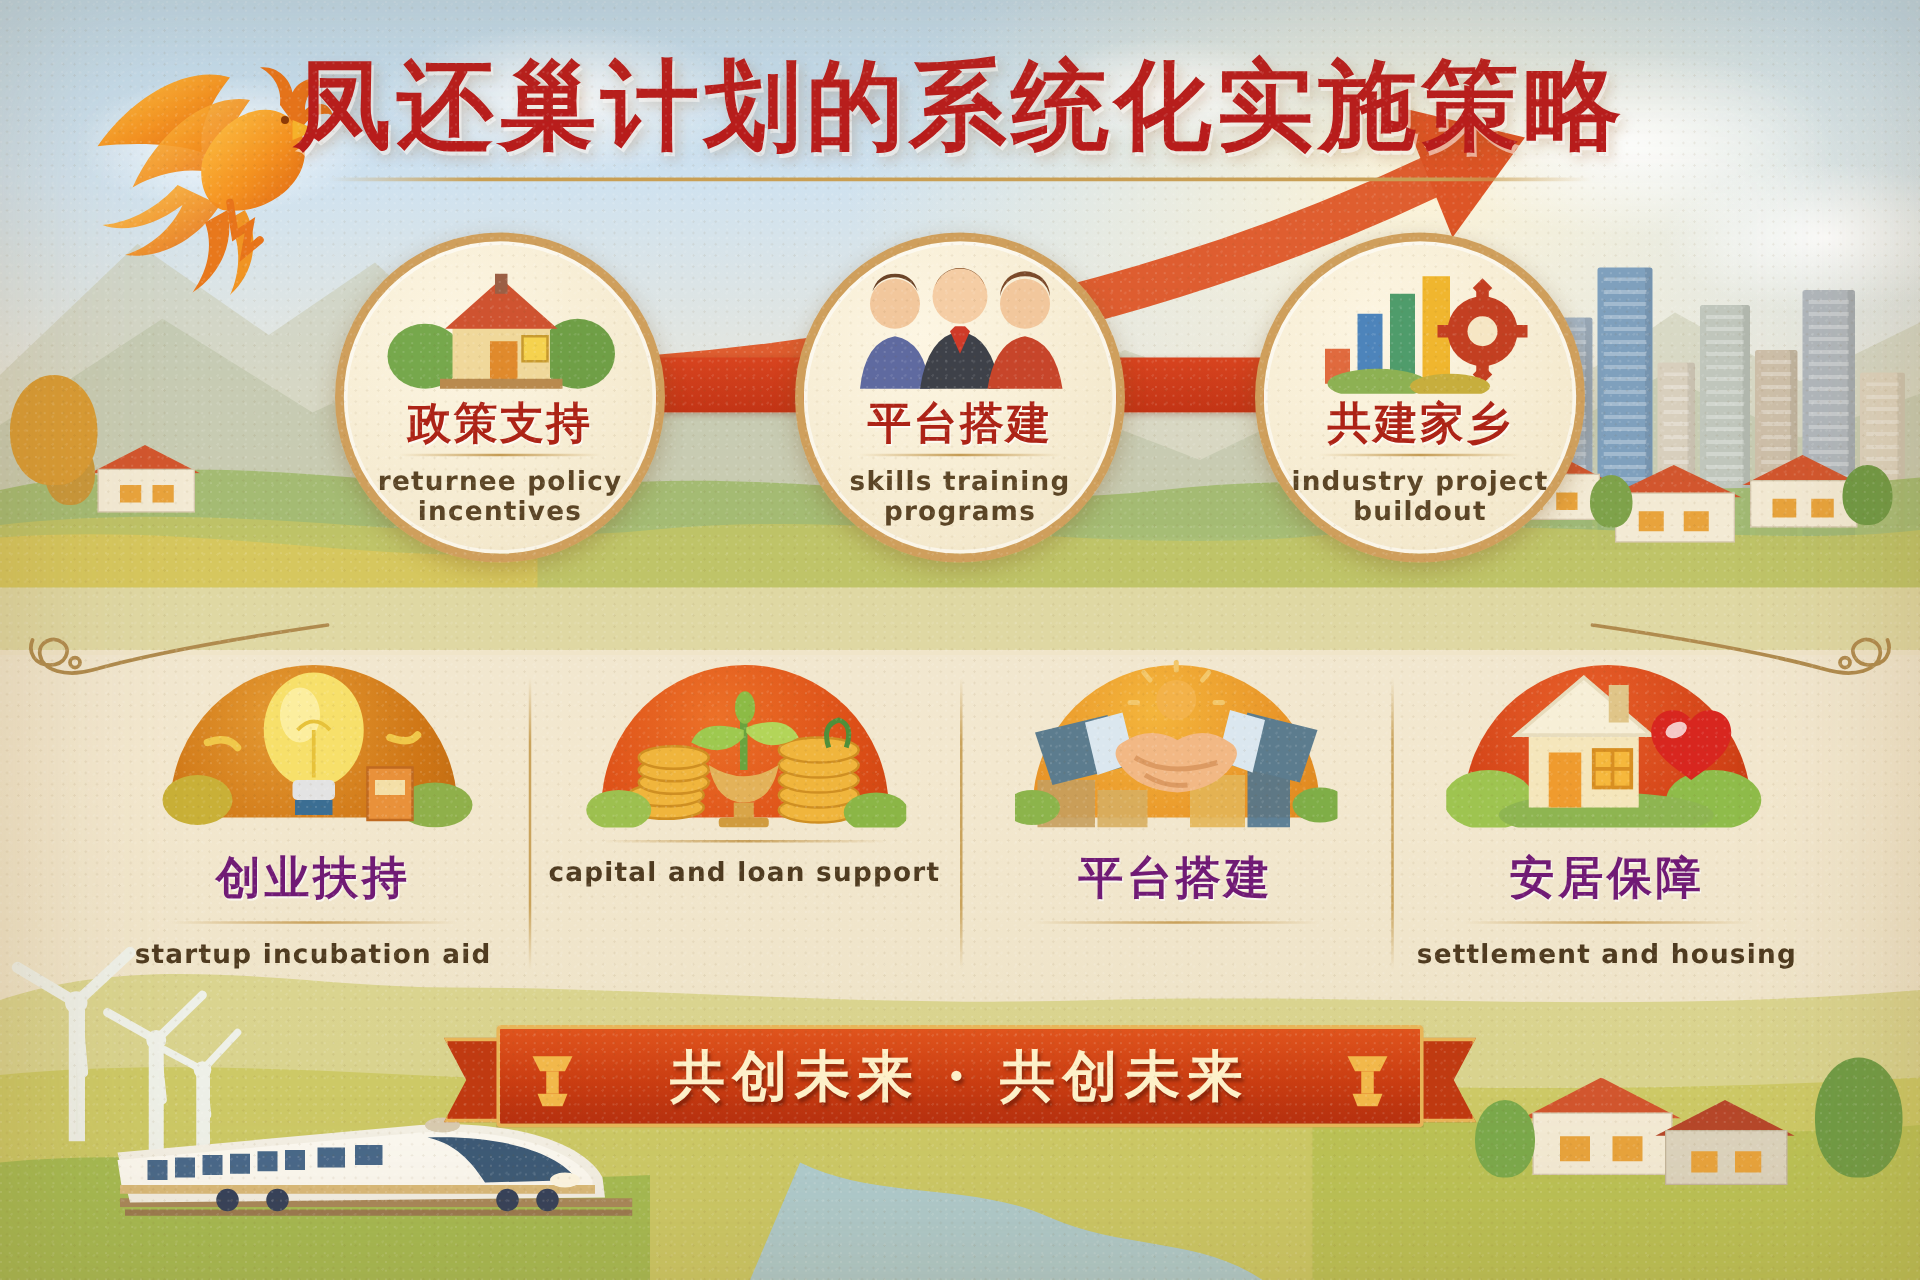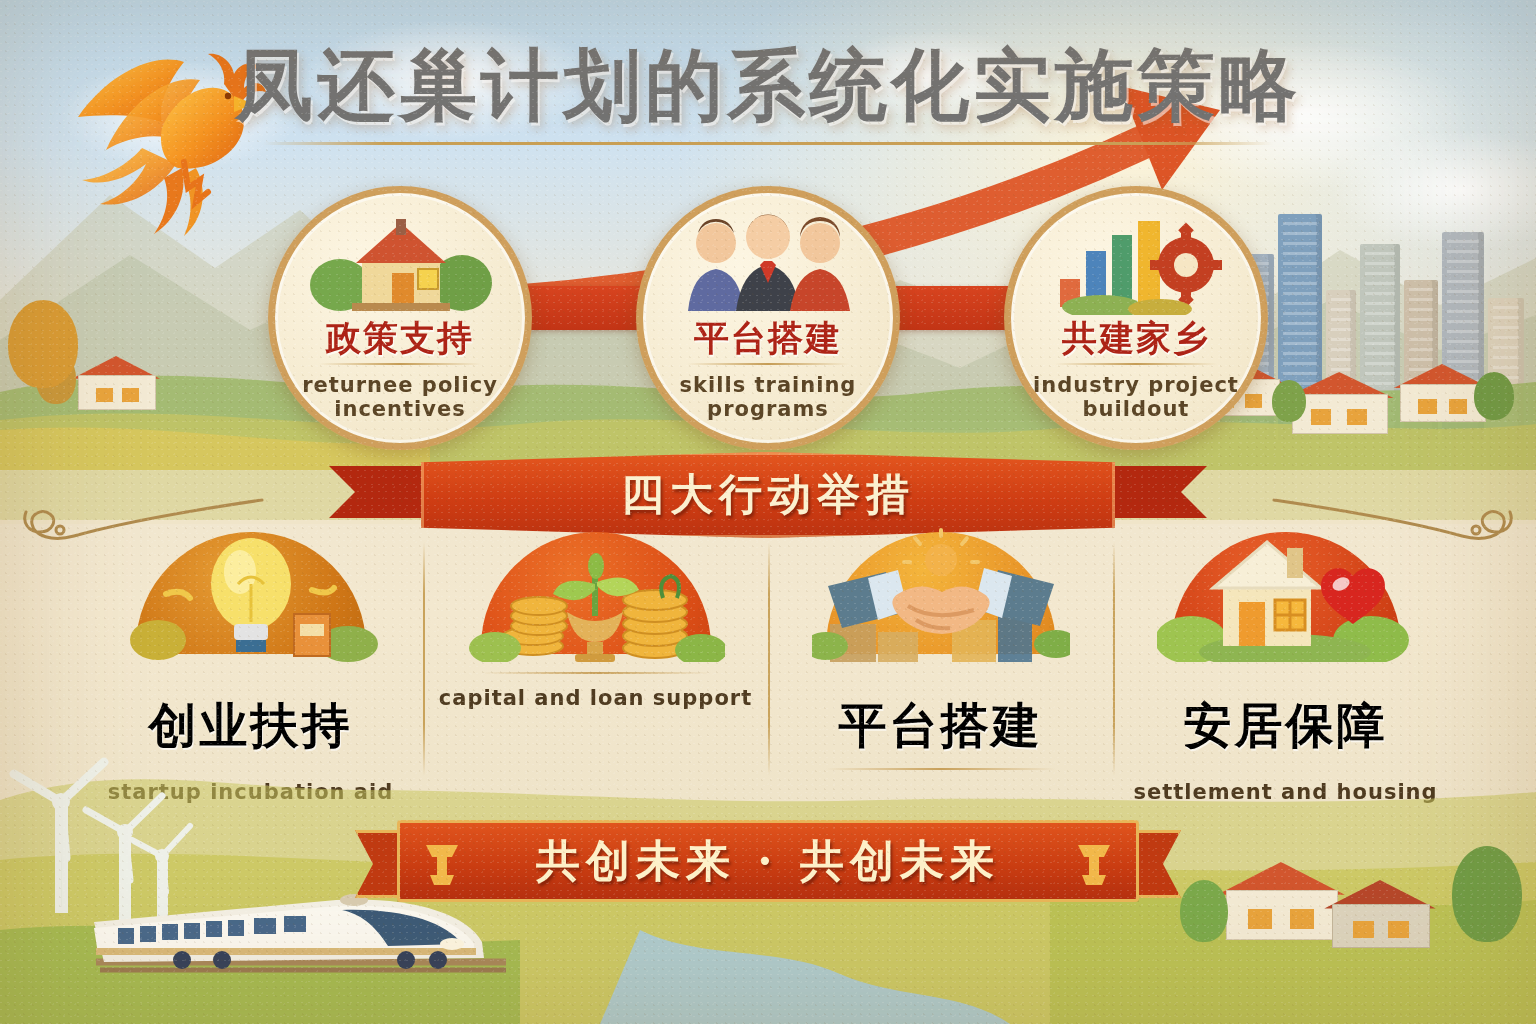--- a/index.html
+++ b/index.html
@@ -31,21 +31,21 @@
   .vh .win{position:absolute;bottom:14%;width:22%;height:26%;background:#e8a33c;}
   .tree{position:absolute;border-radius:50% 50% 46% 46%;}
 
   
   .arrow-wrap{position:absolute;left:420px;top:70px;width:1060px;height:300px;}
 
   
   .title-zone{position:absolute;left:0;right:0;top:46px;text-align:center;}
   .main-title{
     font-size:78px;font-weight:bold;letter-spacing:4px;
-    color:#737373;
+    color:#b91c1c;
     font-family:"DejaVu Serif","Liberation Serif",serif;
     text-shadow:2px 3px 0 rgba(255,255,255,.55), 4px 6px 10px rgba(150,80,20,.25);
     line-height:1;
   }
   .title-rule{
     width:1010px;height:3px;margin:18px auto 0;
     background:linear-gradient(90deg,rgba(196,150,80,0) 0%,#c9a055 12%,#caa057 88%,rgba(196,150,80,0) 100%);
   }
 
   
@@ -99,21 +99,21 @@
   }
 
   
   .cards{position:absolute;left:78px;right:78px;top:528px;display:flex;}
   .card{position:relative;flex:1;height:268px;display:flex;flex-direction:column;align-items:center;}
   .card + .card .divider{position:absolute;left:0;top:14px;bottom:20px;width:2px;
     background:linear-gradient(180deg,rgba(190,150,80,0),#c9a35c 22%,#c9a35c 78%,rgba(190,150,80,0));}
   .arch{position:relative;width:258px;height:134px;display:flex;align-items:flex-end;justify-content:center;}
   .arch .dome{position:absolute;left:14px;right:14px;bottom:8px;height:122px;border-radius:130px 130px 6px 6px;}
   .card .k-title{
-    margin-top:32px;font-size:48px;font-weight:bold;color:#000000;letter-spacing:3px;
+    margin-top:16px;font-size:36px;font-weight:bold;color:#701a75;letter-spacing:3px;
     font-family:"DejaVu Serif","Liberation Serif",serif;
     text-shadow:1px 2px 0 rgba(255,255,255,.65);
   }
   .card .k-sep{margin-top:10px;width:230px;height:2px;
     background:linear-gradient(90deg,rgba(190,150,80,0),#c8a05a,rgba(190,150,80,0));}
   .card .k-sub{margin-top:12px;font-size:21px;font-weight:bold;color:#4f3b20;letter-spacing:1px;}
 
   
   .slogan-wrap{position:absolute;left:0;right:0;top:820px;display:flex;justify-content:center;}
   .slogan{position:relative;width:742px;height:82px;}
@@ -318,29 +318,20 @@
           <ellipse cx="66" cy="100" rx="40" ry="12" fill="#8db153"></ellipse>
           <ellipse cx="124" cy="102" rx="32" ry="10" fill="#c7ae3d"></ellipse>
         </svg>
       </div>
       <div class="c-title">共建家乡</div>
       <div class="c-sep"></div>
       <div class="c-sub">industry project buildout</div>
     </div>
   </div>
 
-  <div class="ribbon-wrap">
-    <div class="ribbon">
-      <div class="tail l"></div>
-      <div class="tail r"></div>
-      <div class="body">
-        <span class="txt">四大行动举措</span>
-      </div>
-    </div>
-  </div>
 
   <div class="flourish" style="left:14px;">
     <svg viewBox="0 0 250 56" width="250" height="56">
       <path d="M248,4 C180,14 110,26 60,40 C38,46 20,40 18,28 C16,18 28,12 36,18 C44,24 38,36 26,36 C14,36 8,26 12,16" stroke="#b08b4e" stroke-width="3" fill="none" stroke-linecap="round"></path>
       <circle cx="46" cy="34" r="4" fill="none" stroke="#b08b4e" stroke-width="3"></circle>
     </svg>
   </div>
   <div class="flourish" style="right:14px;transform:scaleX(-1);">
     <svg viewBox="0 0 250 56" width="250" height="56">
       <path d="M248,4 C180,14 110,26 60,40 C38,46 20,40 18,28 C16,18 28,12 36,18 C44,24 38,36 26,36 C14,36 8,26 12,16" stroke="#b08b4e" stroke-width="3" fill="none" stroke-linecap="round"></path>

